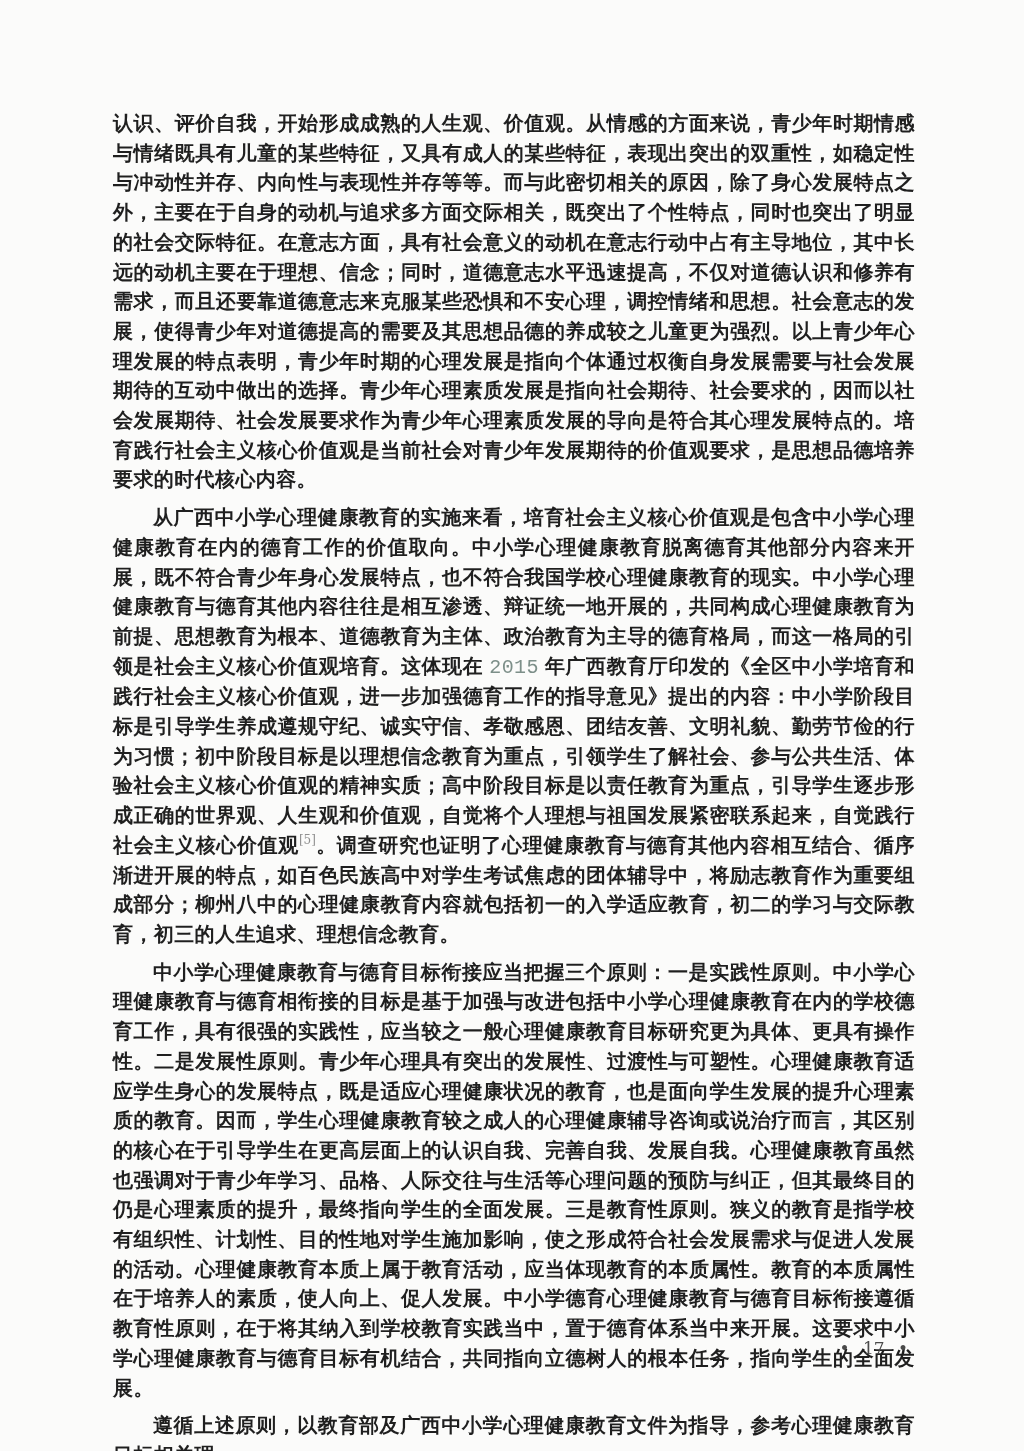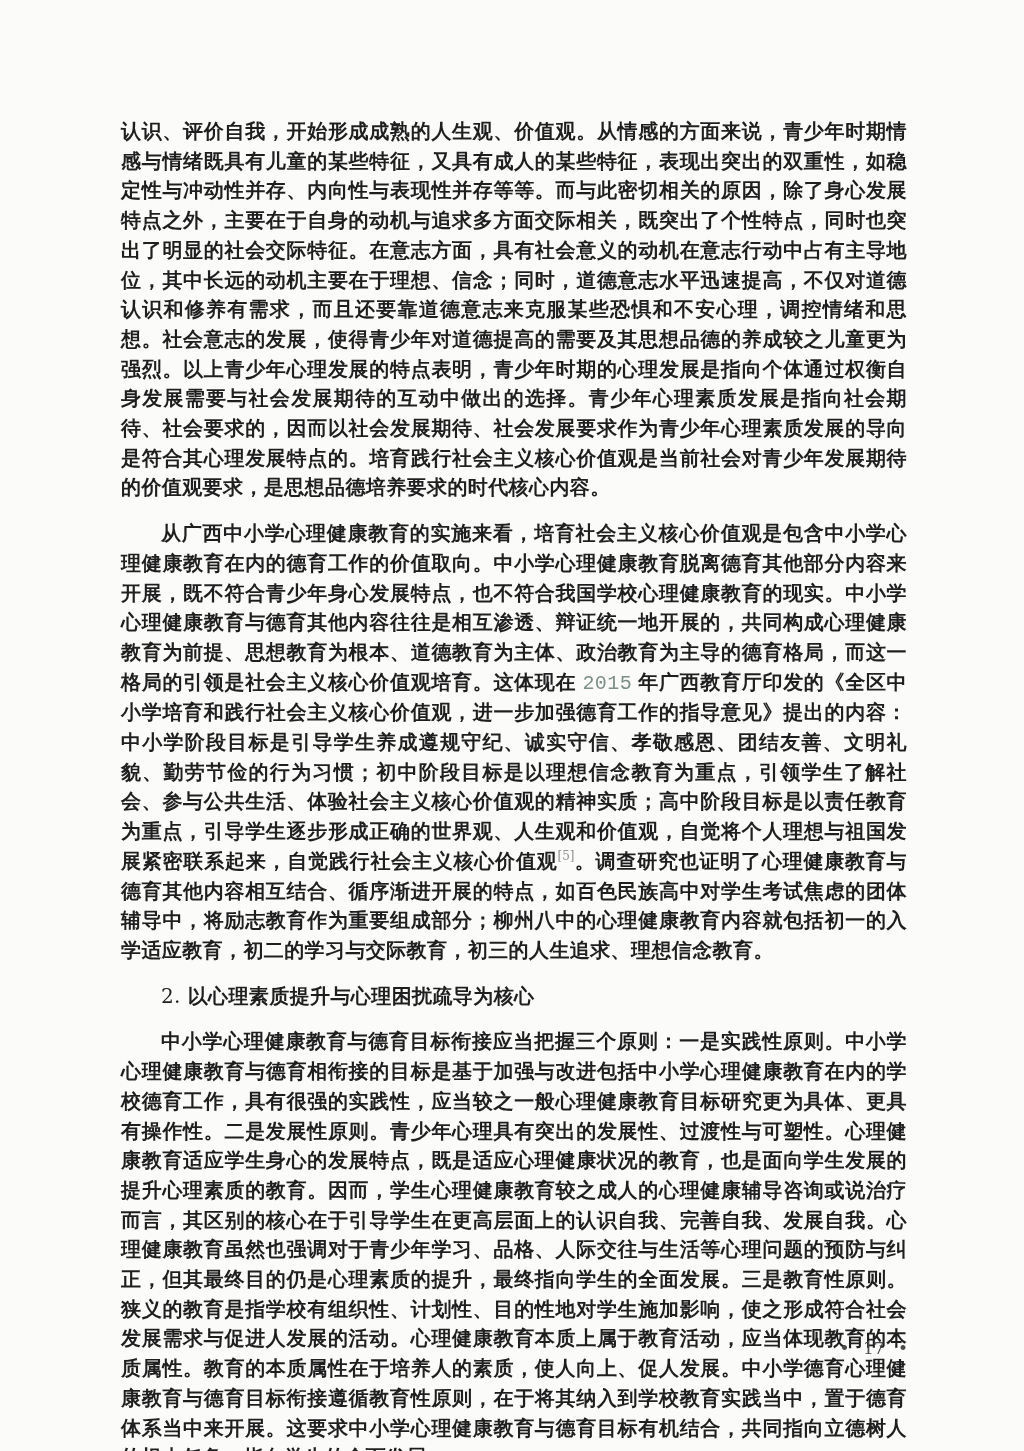--- a/index.html
+++ b/index.html
@@ -24,21 +24,21 @@
     top: 101px;
     width: 818px;
     font-size: 20px;
     line-height: 29.7px;
     font-weight: bold;
     letter-spacing: 0.4px;
     color: var(--text, #1f1f1f);
     text-align: justify;
   }
   .para {
-    margin: 16px;
+    margin: 8px;
     text-indent: 2em;
   }
   .para.no-indent {
     text-indent: 0;
   }
   .para.heading {
     text-align: left;
   }
   .seg-year {
     font-family: Liberation Mono, monospace;
@@ -80,19 +80,18 @@
     white-space: pre;
   }
 </style>
 </head>
 <body>
 
 <div class="page">
   <div class="body-text">
       <p class="para no-indent"><span class="">认识、评价自我，开始形成成熟的人生观、价值观。从情感的方面来说，青少年时期情感与情绪既具有儿童的某些特征，又具有成人的某些特征，表现出突出的双重性，如稳定性与冲动性并存、内向性与表现性并存等等。而与此密切相关的原因，除了身心发展特点之外，主要在于自身的动机与追求多方面交际相关，既突出了个性特点，同时也突出了明显的社会交际特征。在意志方面，具有社会意义的动机在意志行动中占有主导地位，其中长远的动机主要在于理想、信念；同时，道德意志水平迅速提高，不仅对道德认识和修养有需求，而且还要靠道德意志来克服某些恐惧和不安心理，调控情绪和思想。社会意志的发展，使得青少年对道德提高的需要及其思想品德的养成较之儿童更为强烈。以上青少年心理发展的特点表明，青少年时期的心理发展是指向个体通过权衡自身发展需要与社会发展期待的互动中做出的选择。青少年心理素质发展是指向社会期待、社会要求的，因而以社会发展期待、社会发展要求作为青少年心理素质发展的导向是符合其心理发展特点的。培育践行社会主义核心价值观是当前社会对青少年发展期待的价值观要求，是思想品德培养要求的时代核心内容。</span></p>
       <p class="para"><span class="">从广西中小学心理健康教育的实施来看，培育社会主义核心价值观是包含中小学心理健康教育在内的德育工作的价值取向。中小学心理健康教育脱离德育其他部分内容来开展，既不符合青少年身心发展特点，也不符合我国学校心理健康教育的现实。中小学心理健康教育与德育其他内容往往是相互渗透、辩证统一地开展的，共同构成心理健康教育为前提、思想教育为根本、道德教育为主体、政治教育为主导的德育格局，而这一格局的引领是社会主义核心价值观培育。这体现在 </span><span class="seg-year">2015</span><span class=""> 年广西教育厅印发的《全区中小学培育和践行社会主义核心价值观，进一步加强德育工作的指导意见》提出的内容：中小学阶段目标是引导学生养成遵规守纪、诚实守信、孝敬感恩、团结友善、文明礼貌、勤劳节俭的行为习惯；初中阶段目标是以理想信念教育为重点，引领学生了解社会、参与公共生活、体验社会主义核心价值观的精神实质；高中阶段目标是以责任教育为重点，引导学生逐步形成正确的世界观、人生观和价值观，自觉将个人理想与祖国发展紧密联系起来，自觉践行社会主义核心价值观</span><span class="seg-sup">[5]</span><span class="">。调查研究也证明了心理健康教育与德育其他内容相互结合、循序渐进开展的特点，如百色民族高中对学生考试焦虑的团体辅导中，将励志教育作为重要组成部分；柳州八中的心理健康教育内容就包括初一的入学适应教育，初二的学习与交际教育，初三的人生追求、理想信念教育。</span></p>
-      <p class="para heading"><span class="seg-num">2. </span><span class="">以心理素质提升与心理困扰疏导为核心</span></p>
       <p class="para"><span class="">中小学心理健康教育与德育目标衔接应当把握三个原则：一是实践性原则。中小学心理健康教育与德育相衔接的目标是基于加强与改进包括中小学心理健康教育在内的学校德育工作，具有很强的实践性，应当较之一般心理健康教育目标研究更为具体、更具有操作性。二是发展性原则。青少年心理具有突出的发展性、过渡性与可塑性。心理健康教育适应学生身心的发展特点，既是适应心理健康状况的教育，也是面向学生发展的提升心理素质的教育。因而，学生心理健康教育较之成人的心理健康辅导咨询或说治疗而言，其区别的核心在于引导学生在更高层面上的认识自我、完善自我、发展自我。心理健康教育虽然也强调对于青少年学习、品格、人际交往与生活等心理问题的预防与纠正，但其最终目的仍是心理素质的提升，最终指向学生的全面发展。三是教育性原则。狭义的教育是指学校有组织性、计划性、目的性地对学生施加影响，使之形成符合社会发展需求与促进人发展的活动。心理健康教育本质上属于教育活动，应当体现教育的本质属性。教育的本质属性在于培养人的素质，使人向上、促人发展。中小学德育心理健康教育与德育目标衔接遵循教育性原则，在于将其纳入到学校教育实践当中，置于德育体系当中来开展。这要求中小学心理健康教育与德育目标有机结合，共同指向立德树人的根本任务，指向学生的全面发展。</span></p>
       <p class="para"><span class="">遵循上述原则，以教育部及广西中小学心理健康教育文件为指导，参考心理健康教育目标相关理</span></p>
     </div>
   <div class="page-number">• 17 •</div>
   <div class="footer">?1994-2019 China Academic Journal Electronic Publishing House. All rights reserved.    http://www.cnki.net</div>
 </div>
 
 </body></html>

